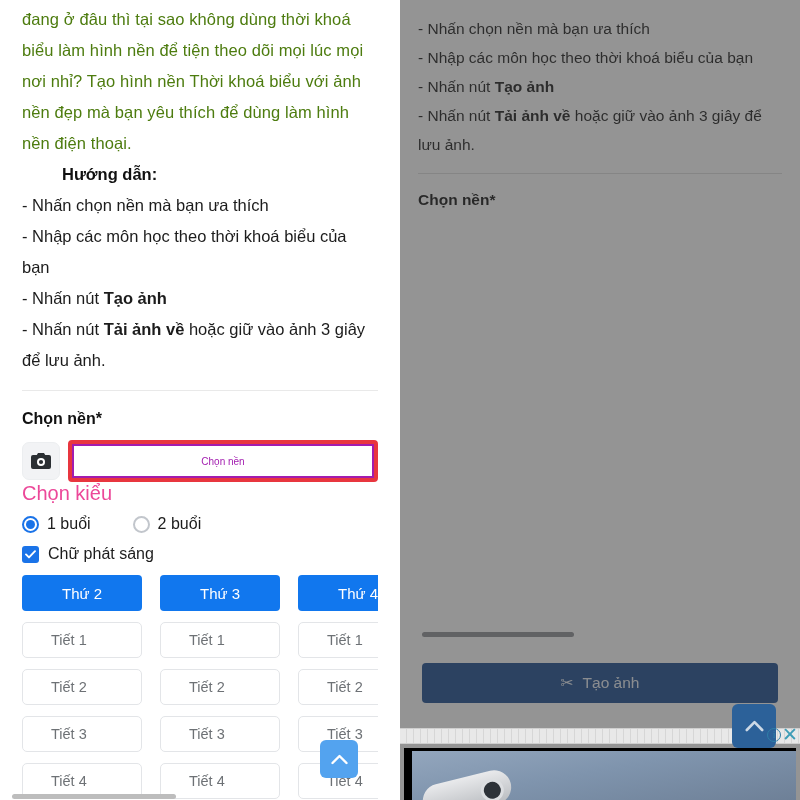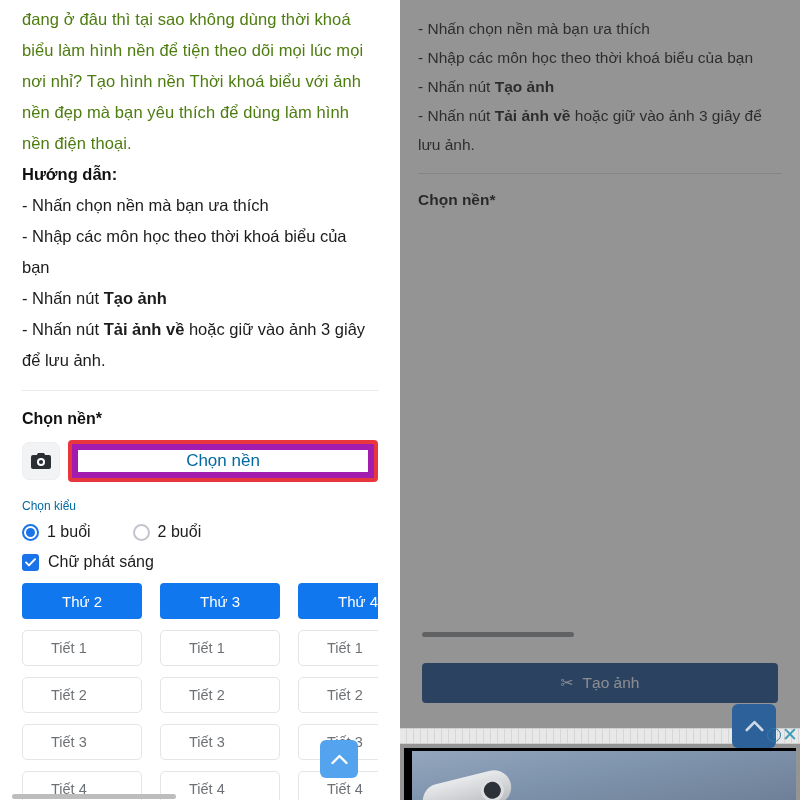--- a/index.html
+++ b/index.html
@@ -17,21 +17,21 @@
     width: 400px; height: 800px;
     background: #ffffff;
     overflow: hidden;
     padding: 0 22px;
   }
   .panel-left .article { padding-top: 4px; }
   .para {
     font-size: 16.5px; line-height: 31px; color: #4d7c0f;
     letter-spacing: .1px;
   }
-  .hd { font-weight: bold; font-size: 16.5px; line-height: 31px; color: #111; }
+  .hd { font-weight: bold; font-size: 16.5px; line-height: 31px; color: #111; margin-left: 40px; }
   .bullet { font-size: 16.5px; line-height: 31px; color: #1c1c1c; }
   .bullet b { font-weight: bold; }
 
   .divider { height: 1px; background: #e9e9e9; margin: 14px 0 0 0; }
 
   .field-label {
     font-weight: bold; font-size: 16px; color: #111;
     margin-top: 19px; margin-bottom: 12px;
   }
 
@@ -47,26 +47,26 @@
     flex: 1 1 auto;
     border: 4px solid #e8363f;
     border-radius: 4px;
     height: 42px;
     display: flex; align-items: center; justify-content: center;
     background: #ffffff;
   }
   .choose-inner {
     width: 100%; height: 100%;
     background: #fff;
-    border: 6px solid #a21caf;
-    display: flex; align-items: center; justify-content: center;
-    font-size: 17px; color: #0369a1;
-  }
-
-  .sub-label { font-size: 12px; color: #0369a1; margin-top: 17px; margin-bottom: 10px; }
+    border: 2px solid #a21caf;
+    display: flex; align-items: center; justify-content: center;
+    font-size: 10px; color: #a21caf;
+  }
+
+  .sub-label { font-size: 20px; color: #ec4899; margin-top: 0; margin-bottom: 10px; }
 
   .opt-row { display: flex; align-items: center; gap: 8px; }
   .radio-dot {
     width: 17px; height: 17px; border-radius: 50%;
     border: 2px solid #1a73e8; background: #fff;
     display: flex; align-items: center; justify-content: center;
     flex: 0 0 17px;
   }
   .radio-dot.on { border-color: #1a73e8; }
   .radio-dot.on::after { content:""; width: 9px; height: 9px; border-radius: 50%; background: #1a73e8; }

